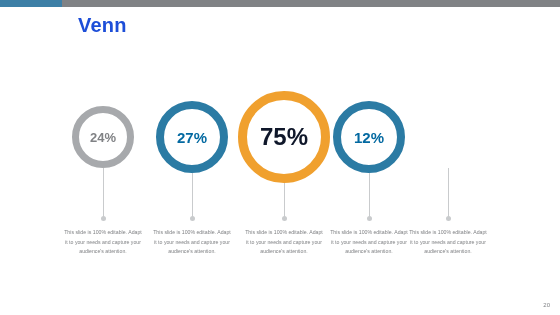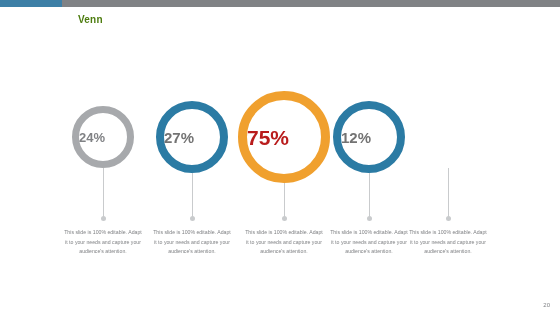--- a/index.html
+++ b/index.html
@@ -39,41 +39,42 @@
     width: 498px;
     height: 7px;
     background: #808285;
   }
 
   
   .slide-title {
     position: absolute;
     left: 78px;
     top: 14px;
-    font-size: 10px;
+    font-size: 20px;
     font-weight: bold;
-    color: #4d7c0f;
+    color: #1d4ed8;
     letter-spacing: 0.2px;
   }
 
   
   .chain {
     position: absolute;
     left: 0;
     top: 0;
     width: 560px;
     height: 315px;
   }
 
   .ring {
     position: absolute;
     border-radius: 50%;
     box-sizing: border-box;
     display: flex;
     align-items: center;
+    justify-content: center;
     background: transparent;
   }
   .ring .pct {
     font-weight: bold;
     line-height: 1;
   }
 
   
   .ring.size-s {
     width: 62px;
@@ -85,31 +86,31 @@
     color: #808285;
   }
   
   .ring.size-m {
     width: 72px;
     height: 72px;
     border: 8px solid #2b7ba4;
   }
   .ring.size-m .pct {
     font-size: 15px;
-    color: #737373;
+    color: #0369a1;
   }
   
   .ring.size-l {
     width: 92px;
     height: 92px;
     border: 9px solid #f0a02e;
   }
   .ring.size-l .pct {
-    font-size: 21px;
-    color: #b91c1c;
+    font-size: 24px;
+    color: #0f172a;
   }
 
   
   .connector {
     position: absolute;
     width: 1px;
     background: #c9cbcd;
   }
   .dot {
     position: absolute;

